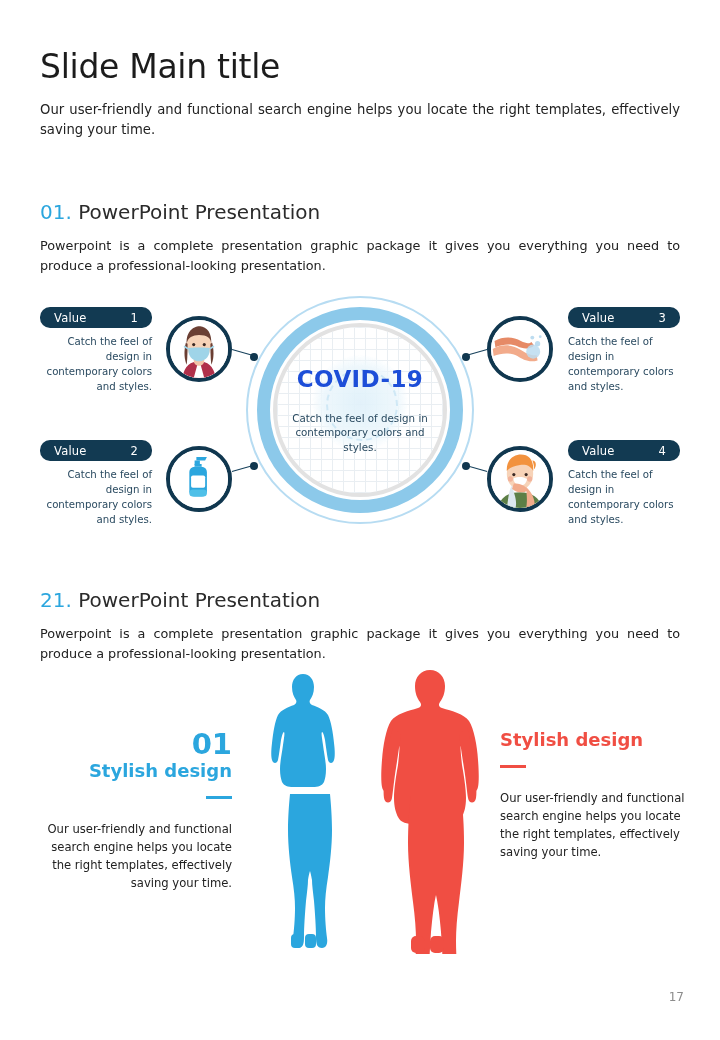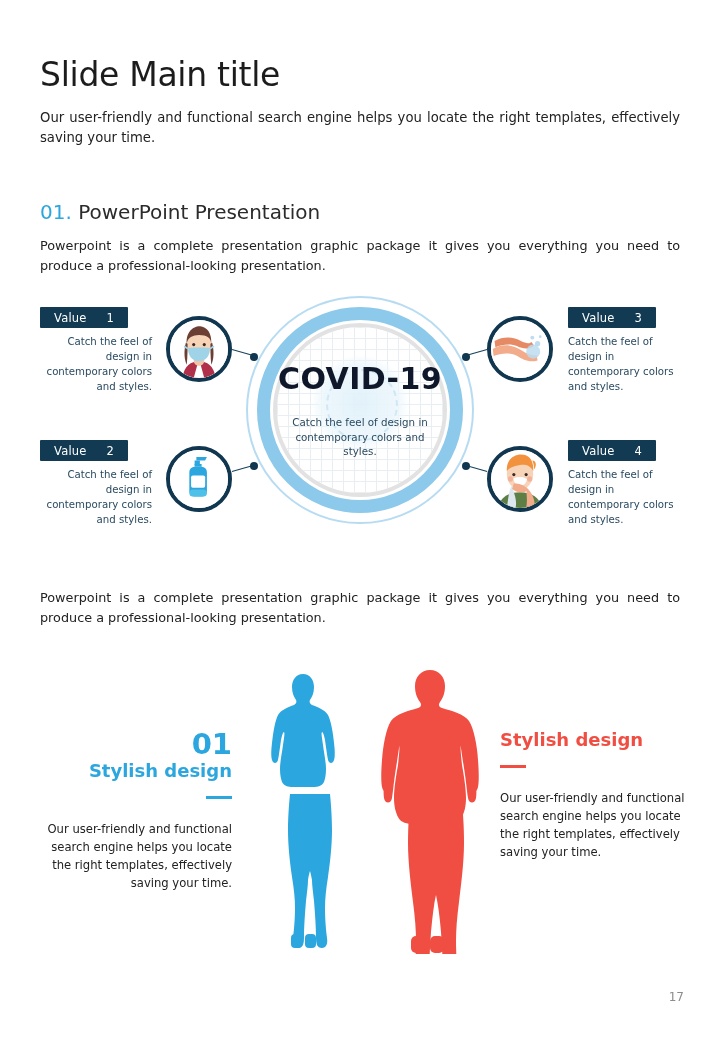--- a/index.html
+++ b/index.html
@@ -7,21 +7,21 @@
     width:720px;height:1040px;background:#ffffff;
     font-family:"DejaVu Sans","Liberation Sans",sans-serif;
     color:#1e3a4f;overflow:hidden;position:relative;
   }
   .slide{position:relative;width:720px;height:1040px;background:#fff;}
 
   
   .header{position:absolute;left:40px;top:48px;width:645px;}
   .main-title{
     font-size:33px;font-weight:400;letter-spacing:-0.3px;
-    color:#1c1c1c;line-height:1.15;margin:8px 0 14px 0;
+    color:#1c1c1c;line-height:1.15;margin:0 0 14px 0;
   }
   .main-sub{
     font-size:13.2px;line-height:1.55;color:#222;margin:0;width:640px;
     text-align:justify;
   }
 
   
   .section{position:absolute;left:40px;width:645px;}
   .sec-head{font-size:20px;font-weight:400;color:#2b2b2b;margin:0 0 12px 0;line-height:1.2;}
   .sec-num{color:#2ba6de;font-weight:400;}
@@ -56,40 +56,40 @@
   .virus-ghost:after{
     content:"";position:absolute;left:14px;top:14px;width:68px;height:68px;
     border-radius:50%;border:2px dashed #cbe6f5;
   }
   .center-text{
     position:absolute;left:277px;top:327px;width:166px;height:166px;
     display:flex;flex-direction:column;align-items:center;justify-content:center;
     text-align:center;
   }
   .covid-title{
-    font-size:30px;font-weight:700;color:#0f172a;letter-spacing:0.4px;margin-bottom:19px;
+    font-size:23px;font-weight:700;color:#1d4ed8;letter-spacing:0.4px;margin-bottom:19px;
   }
   .covid-sub{font-size:10.3px;line-height:1.42;color:#2a4a60;width:140px;}
 
   
   .icon-circle{
     position:absolute;width:66px;height:66px;border-radius:50%;
     border:4px solid #10374f;box-sizing:border-box;background:#fff;overflow:hidden;
   }
   .ic-1{left:166px;top:316px;}
   .ic-2{left:166px;top:446px;}
   .ic-3{left:487px;top:316px;}
   .ic-4{left:487px;top:446px;}
 
   .connector{position:absolute;height:1.4px;background:#16405b;transform-origin:left center;}
   .cdot{position:absolute;width:8px;height:8px;border-radius:50%;background:#10374f;}
 
   
   .vbadge{
-    position:absolute;width:88px;height:21px;border-radius:1px;background:#123a52;
+    position:absolute;width:112px;height:21px;border-radius:10px;background:#123a52;
     color:#fff;font-size:11.5px;display:flex;align-items:center;
     justify-content:space-between;padding:0 14px;box-sizing:border-box;letter-spacing:.2px;
   }
   .vtext{position:absolute;width:112px;font-size:10.2px;line-height:1.48;color:#2a4a60;}
   .vb-1{left:40px;top:307px;} .vt-1{left:40px;top:334px;text-align:right;}
   .vb-2{left:40px;top:440px;} .vt-2{left:40px;top:467px;text-align:right;}
   .vb-3{left:568px;top:307px;} .vt-3{left:568px;top:334px;text-align:left;}
   .vb-4{left:568px;top:440px;} .vt-4{left:568px;top:467px;text-align:left;}
 
   
@@ -231,20 +231,24 @@
     <div class="vtext vt-3">Catch the feel of design in contemporary colors and styles.</div>
 
     <div class="vbadge vb-4">
       <span>Value</span>
       <span>4</span>
     </div>
     <div class="vtext vt-4">Catch the feel of design in contemporary colors and styles.</div>
   </div>
 
   <div class="section" style="top:588px;">
+    <h2 class="sec-head">
+      <span class="sec-num">21.</span>
+      <span>PowerPoint Presentation</span>
+    </h2>
     <p class="sec-body">Powerpoint is a complete presentation graphic package it gives you everything you need to produce a professional-looking presentation.</p>
   </div>
 
   <div class="figures">
 
     <div class="fig fig-f">
       <svg width="74" height="278" viewBox="0 0 74 278">
         <path fill="#2ba6de" d="M37 2c-7 0-11 6-11 13 0 6 2 10 4 13 1 2 0 4-2 5-6 2-13 5-16 10-3 6-5 18-6 28-1 8-1 14 0 17 1 4 5 4 6 0 1-5 2-13 3-20 1-5 2-8 3-8 1 1 0 6-1 13-1 8-3 17-3 24 0 6 1 10 2 13 2 4 6 5 11 5h20c5 0 9-1 11-5 1-3 2-7 2-13 0-7-2-16-3-24-1-7-2-12-1-13 1 0 2 3 3 8 1 7 2 15 3 20 1 4 5 4 6 0 1-3 1-9 0-17-1-10-3-22-6-28-3-5-10-8-16-10-2-1-3-3-2-5 2-3 4-7 4-13 0-7-4-13-11-13z"></path>
         <path fill="#2ba6de" d="M24 122c-1 10-2 24-2 36 0 16 2 33 4 47 2 12 3 22 3 31 0 11-1 22-2 30-1 6 1 10 5 10 5 0 6-4 6-11 0-10 1-24 2-36 1-9 2-16 2-21 1-6 2-9 2-9s1 3 2 9c0 5 1 12 2 21 1 12 2 26 2 36 0 7 1 11 6 11 4 0 6-4 5-10-1-8-2-19-2-30 0-9 1-19 3-31 2-14 4-31 4-47 0-12-1-26-2-36z"></path>
         <rect x="25" y="262" width="11" height="14" rx="4" fill="#2ba6de"></rect>

